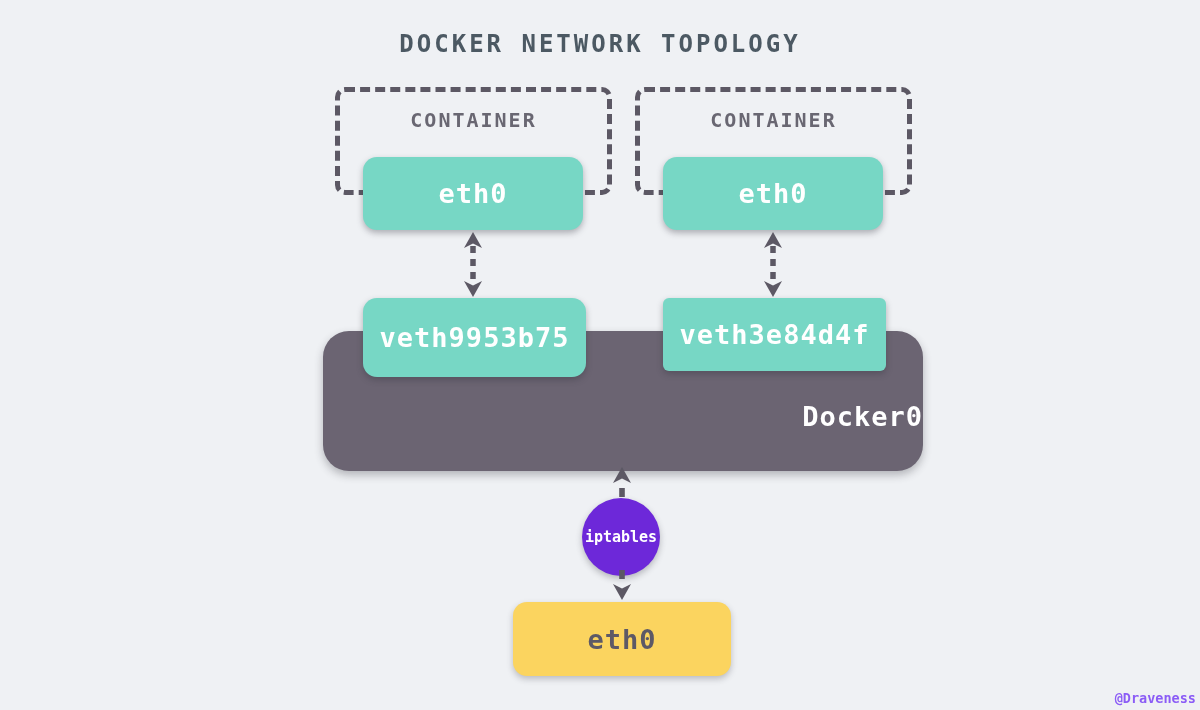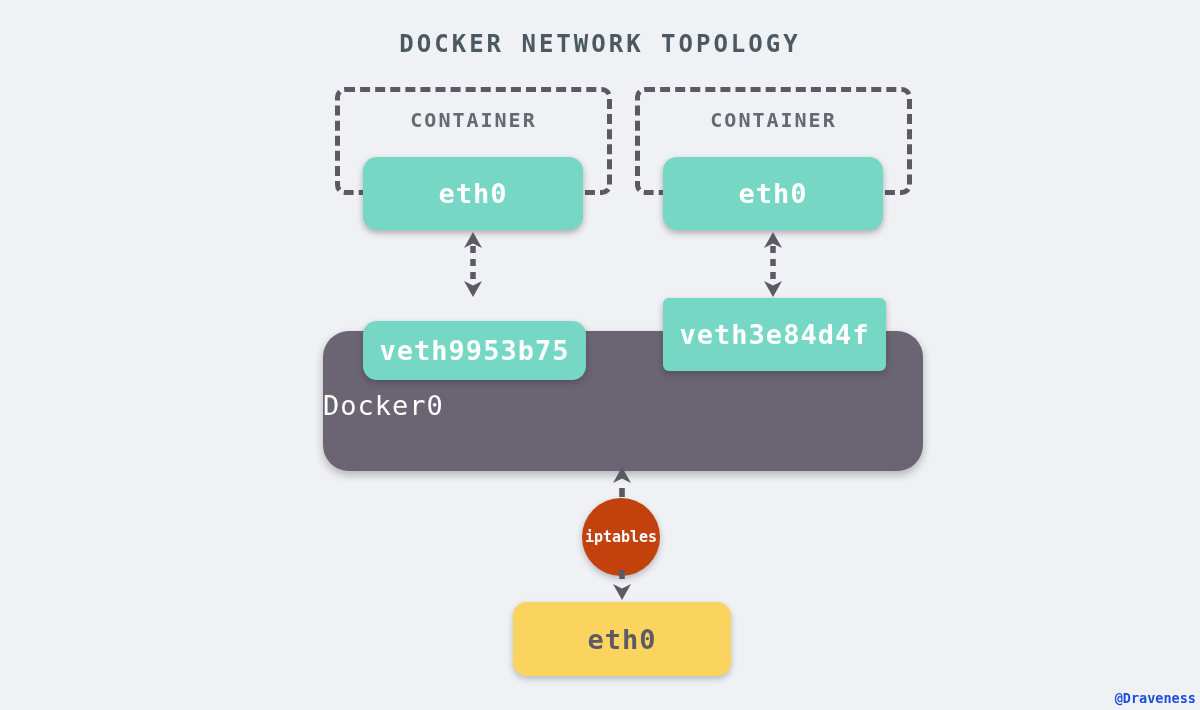--- a/index.html
+++ b/index.html
@@ -35,59 +35,59 @@
     color:#ffffff;font-size:27px;font-weight:bold;letter-spacing:1px;
     border-radius:14px;
     z-index:3;
   }
   .teal{
     background:#77d7c5;
     box-shadow:0 3px 6px rgba(50,50,60,.35);
   }
   .eth1{left:363px;top:157px;width:220px;height:73px;}
   .eth2{left:663px;top:157px;width:220px;height:73px;}
-  .veth1{left:363px;top:298px;width:223px;height:59px;margin-top:23px;}
+  .veth1{left:363px;top:298px;width:223px;height:79px;}
   .veth2{left:663px;top:298px;width:223px;height:73px;border-radius:6px;}
   .bridge{
     position:absolute;left:323px;top:331px;width:600px;height:140px;
     background:#6b6472;border-radius:26px;
     box-shadow:0 4px 9px rgba(50,50,60,.32);
     z-index:2;
   }
   .bridge-label{
-    position:absolute;top:59px;left:0;width:100%;
-    text-align:left;color:#ffffff;
-    font-size:27px;font-weight:normal;letter-spacing:1px;
+    position:absolute;top:70px;left:0;width:100%;
+    text-align:right;color:#ffffff;
+    font-size:27px;font-weight:bold;letter-spacing:1px;
   }
   .arrow{position:absolute;z-index:4;}
   .arr-1{left:461px;top:232px;}
   .arr-2{left:761px;top:232px;}
   .arr-up{left:610px;top:465px;}
   .arr-down{left:610px;top:569px;}
   .nat-circle{
     position:absolute;left:582px;top:498px;width:78px;height:78px;
     border-radius:50%;
-    background:#c2410c;
+    background:#6d28d9;
     box-shadow:0 3px 6px rgba(50,50,60,.3);
     display:flex;align-items:center;justify-content:center;
     color:#ffffff;font-size:15px;font-weight:bold;
     z-index:3;
   }
   .host-eth{
     position:absolute;left:513px;top:602px;width:218px;height:74px;
     background:#fbd45f;border-radius:14px;
     box-shadow:0 3px 6px rgba(50,50,60,.28);
     display:flex;align-items:center;justify-content:center;
     color:#5d5966;font-size:27px;font-weight:bold;letter-spacing:1px;
     z-index:3;
   }
   .watermark{
     position:absolute;right:4px;bottom:4px;
     font-size:13.5px;font-weight:bold;
-    color:#1d4ed8;
+    color:#8b5cf6;
   }
 </style>
 </head>
 <body>
 
 <div id="stage">
 
   <div class="title">DOCKER NETWORK TOPOLOGY</div>
 
   <div class="container-box c1">

